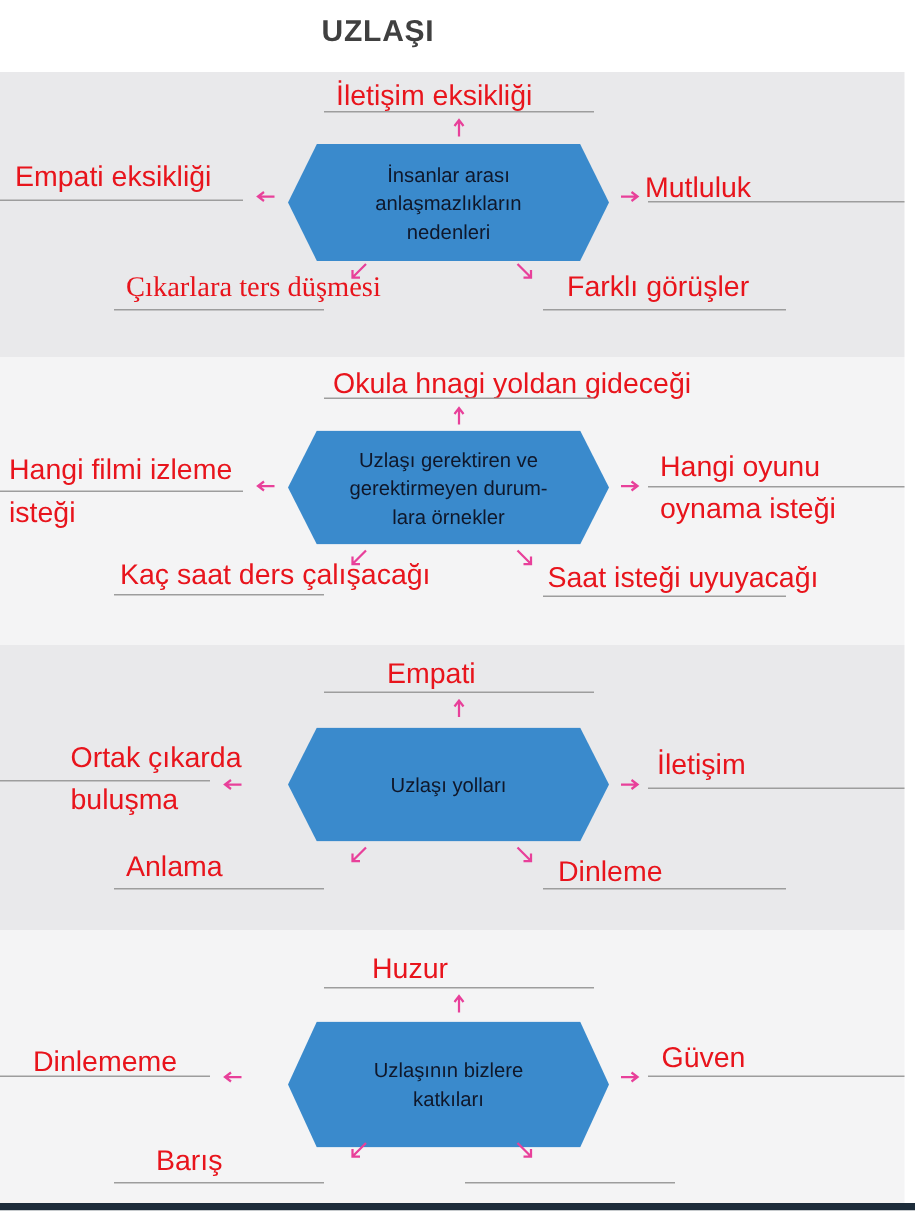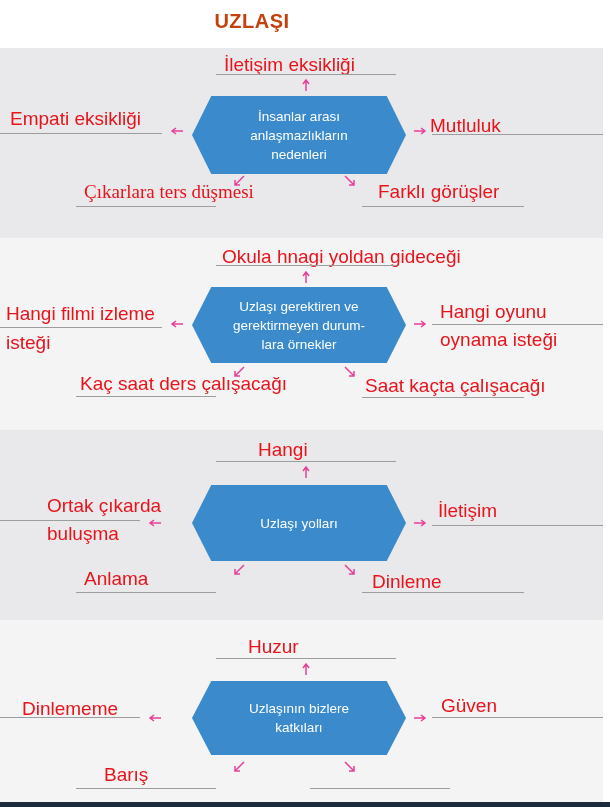--- a/index.html
+++ b/index.html
@@ -1,31 +1,31 @@
 <!DOCTYPE html>
 <html><head>
   <meta charset="utf-8">
   <style>
     * { box-sizing: border-box; margin: 0; padding: 0; }
     html, body { width: 610px; height: 807px; background: #ffffff; overflow: hidden; }
     body { position: relative; font-family: "Liberation Sans", sans-serif; }
     .title {
       position: absolute; left: 0; top: 10px; width: 504px; text-align: center;
       font-family: "Liberation Sans", sans-serif; font-weight: bold; font-size: 20px;
-      color: #c2410c; letter-spacing: 0.5px;
+      color: #404040; letter-spacing: 0.5px;
     }
     .panel { position: absolute; left: 0; width: 603px; }
     .panel.dark { background: #e9e9eb; }
     .panel.light { background: #f4f4f5; }
     .hex {
       position: absolute; left: 192px; width: 214px; background: #3a8acc;
       clip-path: polygon(9% 0%, 91% 0%, 100% 50%, 91% 100%, 9% 100%, 0% 50%);
       border-radius: 18px;
       display: flex; align-items: center; justify-content: center; text-align: center;
-      color: #ffffff; font-family: "Liberation Sans", sans-serif; font-size: 13.5px; line-height: 19px;
+      color: #0f172a; font-family: "Liberation Sans", sans-serif; font-size: 13.5px; line-height: 19px;
       padding: 0 28px; white-space: pre-line;
     }
     .lbl {
       position: absolute; color: #e8141c; font-family: "Liberation Sans", sans-serif;
       font-size: 19px; line-height: 26px; white-space: nowrap;
     }
     .line { position: absolute; height: 1px; background: #9d9d9d; }
     .arrow { position: absolute; width: 14px; height: 14px; }
     .arrow svg { width: 14px; height: 14px; display: block; }
     .bottom-bar { position: absolute; left: 0; top: 802px; width: 610px; height: 5px; background: #1d2c3a; }
@@ -108,26 +108,26 @@
         <path d="M12 2 L3 11 M3 6 L3 11 L8 11" stroke="#e8409a" stroke-width="1.5" fill="none"></path>
       </svg>
   </div>
   <div class="arrow" style="left:343px;top:127px;">
     <svg viewBox="0 0 14 14">
         <path d="M2 2 L11 11 M6 11 L11 11 L11 6" stroke="#e8409a" stroke-width="1.5" fill="none"></path>
       </svg>
   </div>
   <div class="lbl" style="left:80px;top:133px;">Kaç saat ders çalışacağı</div>
   <div class="line" style="left:76px;top:158px;width:140px;"></div>
-  <div class="lbl" style="left:365px;top:135px;">Saat kaçta çalışacağı</div>
+  <div class="lbl" style="left:365px;top:135px;">Saat isteği uyuyacağı</div>
   <div class="line" style="left:362px;top:159px;width:162px;"></div>
 </div>
 
 <div class="panel dark" style="top:430px;height:190px;">
-  <div class="lbl" style="left:258px;top:7px;">Hangi</div>
+  <div class="lbl" style="left:258px;top:7px;">Empati</div>
   <div class="line" style="left:216px;top:31px;width:180px;"></div>
   <div class="arrow" style="left:299px;top:35px;">
     <svg viewBox="0 0 14 14">
         <path d="M7 13 V3 M4 6 L7 2 L10 6" stroke="#e8409a" stroke-width="1.5" fill="none"></path>
       </svg>
   </div>
   <div class="hex" style="top:55px;height:76px;">Uzlaşı yolları</div>
   <div class="lbl" style="left:47px;top:63px;">Ortak çıkarda</div>
   <div class="line" style="left:0;top:90px;width:140px;"></div>
   <div class="lbl" style="left:47px;top:91px;">buluşma</div>
@@ -160,21 +160,21 @@
 </div>
 
 <div class="panel light" style="top:620px;height:182px;">
   <div class="lbl" style="left:248px;top:14px;">Huzur</div>
   <div class="line" style="left:216px;top:38px;width:180px;"></div>
   <div class="arrow" style="left:299px;top:42px;">
     <svg viewBox="0 0 14 14">
         <path d="M7 13 V3 M4 6 L7 2 L10 6" stroke="#e8409a" stroke-width="1.5" fill="none"></path>
       </svg>
   </div>
-  <div class="hex" style="top:61px;height:74px;">Uzlaşının bizlere
+  <div class="hex" style="top:61px;height:84px;">Uzlaşının bizlere
 katkıları</div>
   <div class="lbl" style="left:22px;top:76px;">Dinlememe</div>
   <div class="line" style="left:0;top:97px;width:140px;"></div>
   <div class="arrow" style="left:148px;top:91px;">
     <svg viewBox="0 0 14 14">
         <path d="M13 7 H3 M6 4 L2 7 L6 10" stroke="#e8409a" stroke-width="1.5" fill="none"></path>
       </svg>
   </div>
   <div class="arrow" style="left:413px;top:91px;">
     <svg viewBox="0 0 14 14">

